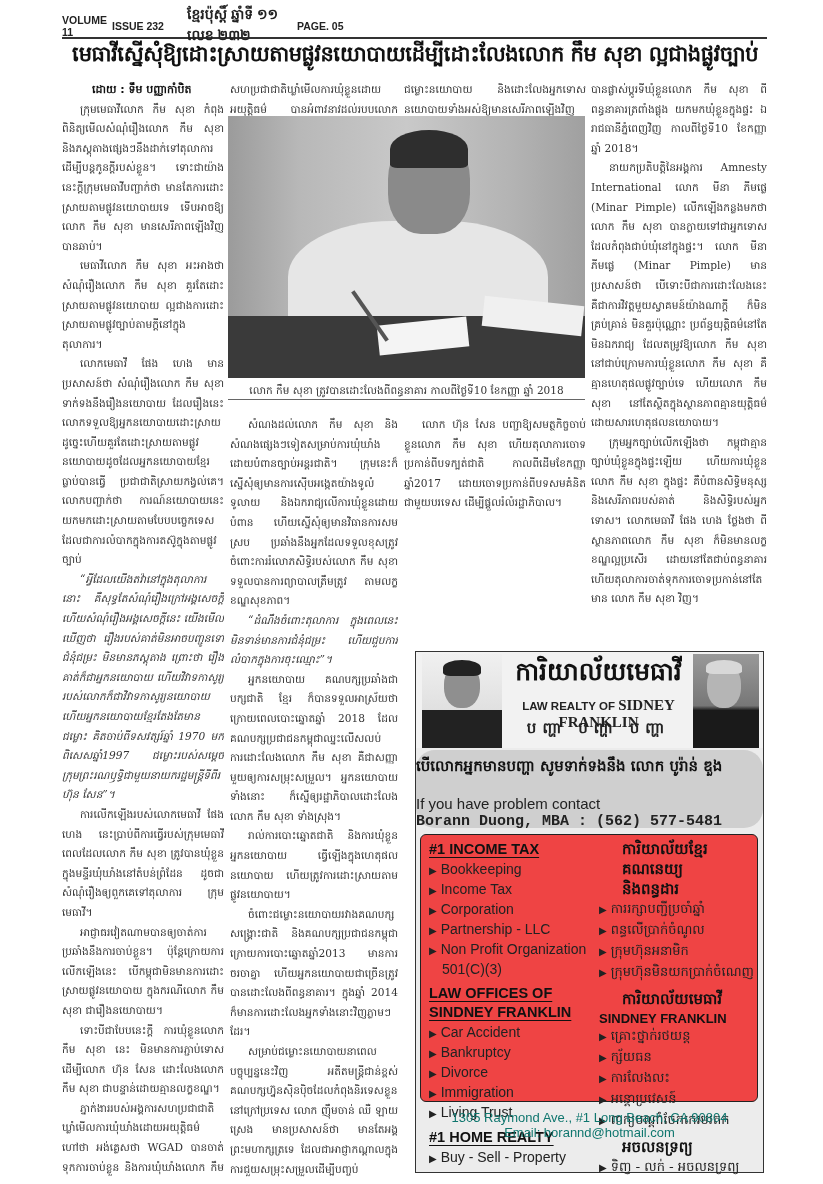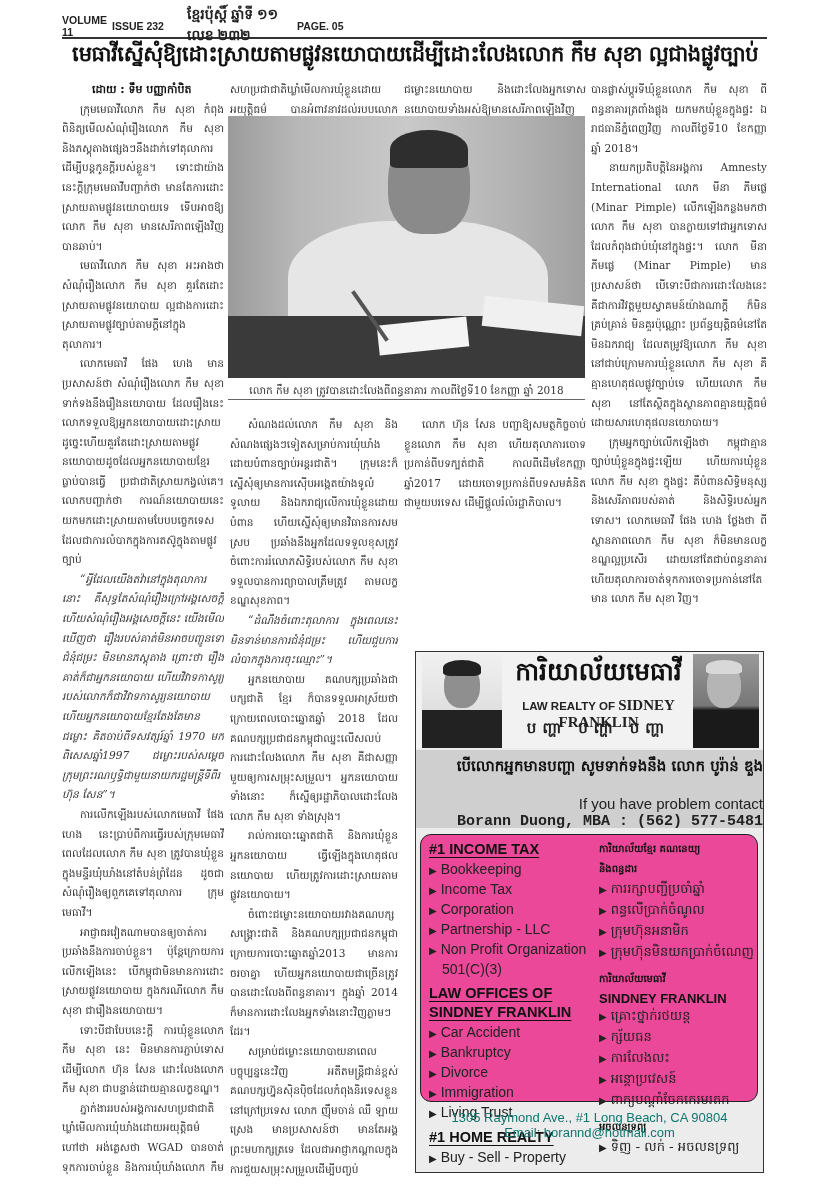--- a/index.html
+++ b/index.html
@@ -30,29 +30,29 @@
   .caption{position:absolute;left:228px;top:384px;width:357px;text-align:center;font-size:10.5px;color:#333;border-bottom:1px solid #666;}
   .ad{position:absolute;left:415px;top:651px;width:347px;height:520px;border:1.5px solid #333;background:#ececec;font-family:"Liberation Sans",sans-serif;}
   .ad-top{position:absolute;left:0;top:0;width:347px;height:96px;background:#f2f2f2;}
   .ad-photo-l{position:absolute;left:6px;top:2px;width:80px;height:94px;background:linear-gradient(#f0f0f0 0%,#e0e0e0 60%,#222 60%);}
   .ad-photo-r{position:absolute;left:277px;top:2px;width:66px;height:94px;background:linear-gradient(#999 0%,#777 55%,#1a1a1a 60%);}
   .face{position:absolute;border-radius:45%;}
   .ad-title-k{position:absolute;left:90px;top:4px;width:185px;text-align:center;font-family:"DejaVu Sans",sans-serif;font-weight:bold;font-size:25px;color:#111;}
   .ad-title-e{position:absolute;left:90px;top:45px;width:185px;text-align:center;font-size:11.5px;font-weight:bold;color:#222;}
   .ad-title-e b{font-size:15px;font-family:Liberation Serif, serif;}
   .ad-problem{position:absolute;left:90px;top:66px;width:185px;text-align:center;font-family:"DejaVu Sans",sans-serif;font-weight:bold;font-size:15px;color:#222;letter-spacing:6px;}
-  .ad-contact{position:absolute;left:0;top:98px;width:347px;height:78px;background:#cfcfcf;text-align:right;}
+  .ad-contact{position:absolute;left:0;top:98px;width:347px;height:78px;background:#cfcfcf;text-align:left;border-radius:19px;}
   .ad-contact .k{font-family:"DejaVu Sans",sans-serif;font-weight:bold;font-size:15px;margin-top:6px;color:#111;}
   .ad-contact .e1{font-size:15px;color:#222;margin-top:17px;}
   .ad-contact .e2{font-family:"Liberation Mono",monospace;font-weight:bold;font-size:15px;color:#222;margin-top:1px;}
-  .ad-box{position:absolute;left:4px;top:182px;width:336px;height:266px;border:1.5px solid #222;border-radius:11px;background:#ec4899;text-decoration:underline;}
+  .ad-box{position:absolute;left:4px;top:182px;width:336px;height:266px;border:1.5px solid #222;border-radius:6px;background:#ef4444;text-decoration:underline;}
   .ad-box .left{position:absolute;left:8px;top:4px;width:170px;}
   .ad-box .right{position:absolute;left:178px;top:4px;width:156px;}
   .sec-h{font-weight:bold;font-size:14.5px;color:#111;text-decoration:underline;text-underline-offset:3px;margin:2px 0 3px 0;}
-  .sec-hk{font-family:"DejaVu Sans",sans-serif;font-weight:bold;font-size:10px;color:#111;line-height:20px;}
+  .sec-hk{font-family:"DejaVu Sans",sans-serif;font-weight:bold;font-size:15px;color:#111;line-height:20px;margin-left:23px;}
   .sec-he{font-weight:bold;font-size:13px;color:#111;margin-top:2px;}
   .li{font-size:14px;color:#222;line-height:19px;white-space:nowrap;}
   .lik{font-family:"DejaVu Sans",sans-serif;font-size:13px;color:#222;line-height:20px;white-space:nowrap;}
   .tri{font-size:10px;margin-right:4px;}
   .indent{padding-left:13px;}
   .ad-addr{position:absolute;left:0;top:458px;width:347px;text-align:center;font-size:13px;line-height:15px;color:#0f766e;}
 </style>
 </head>
 <body>
 

